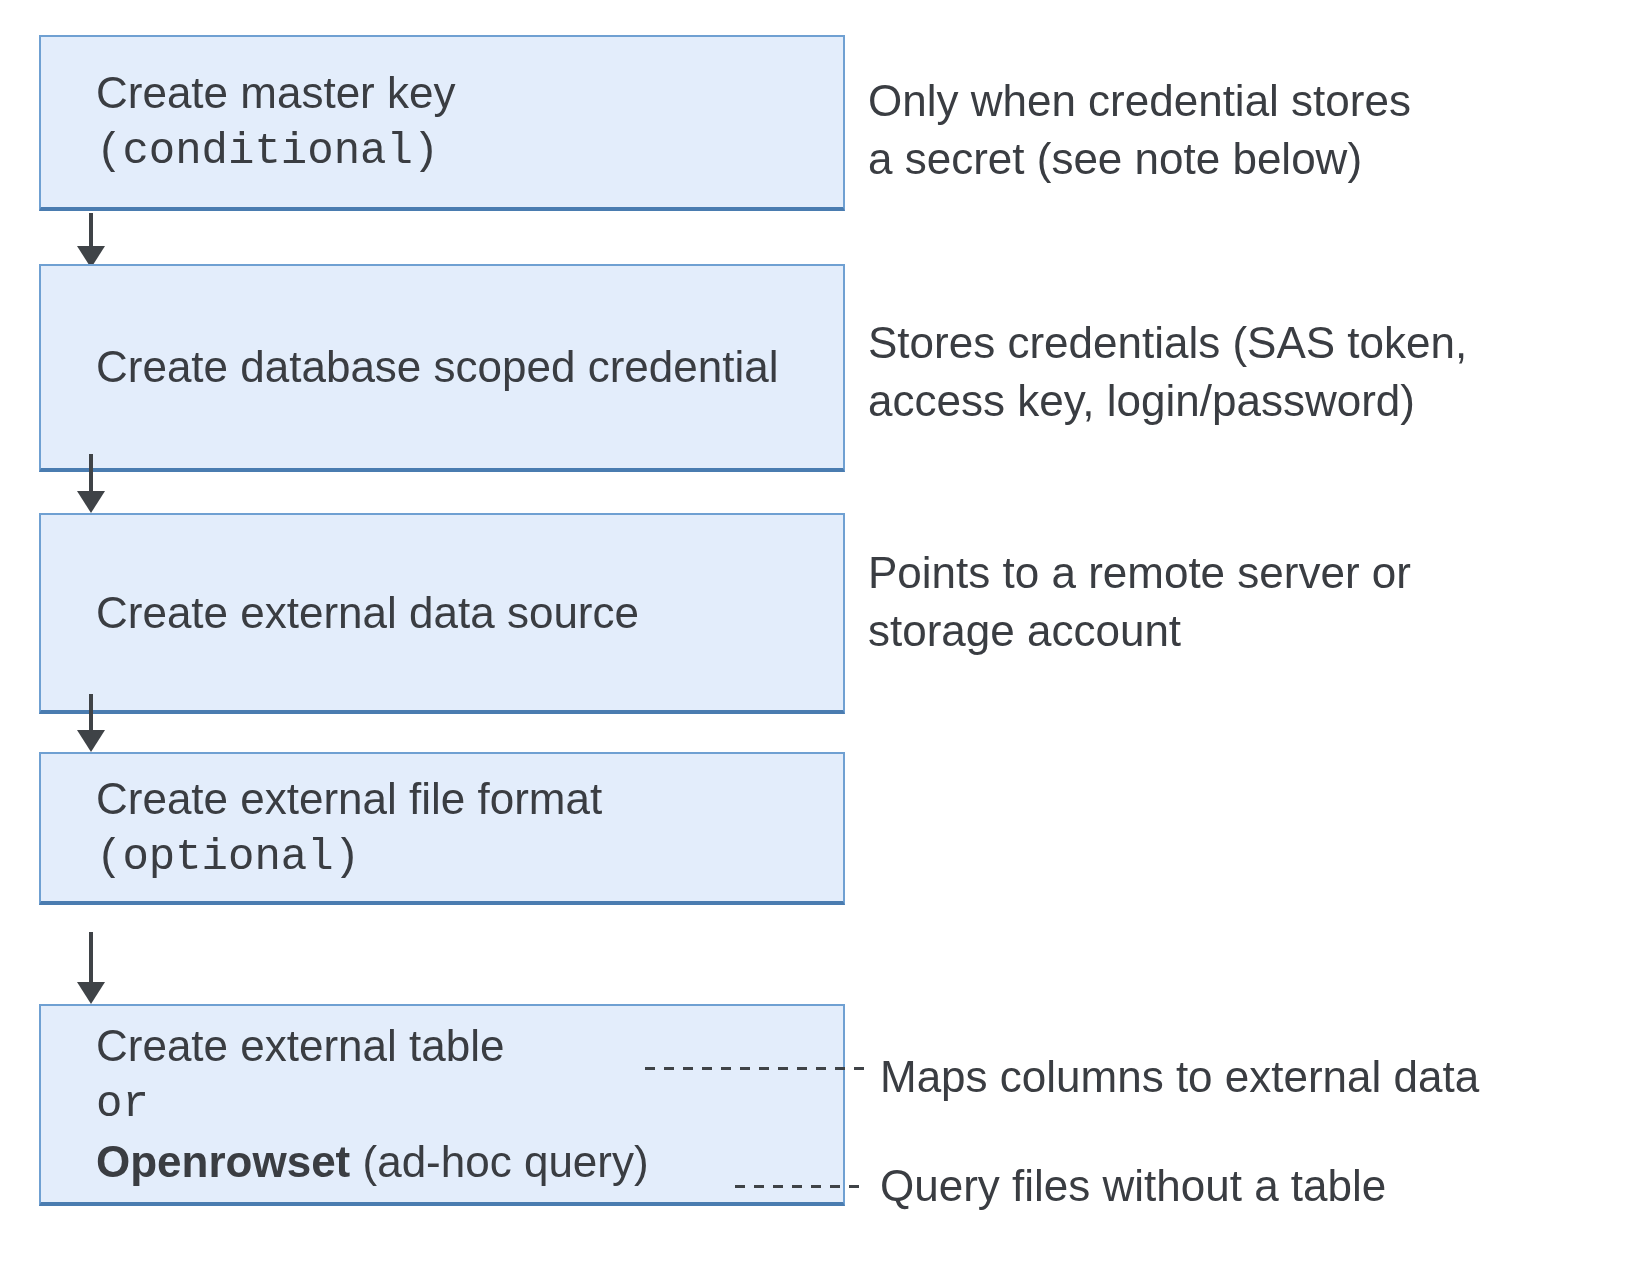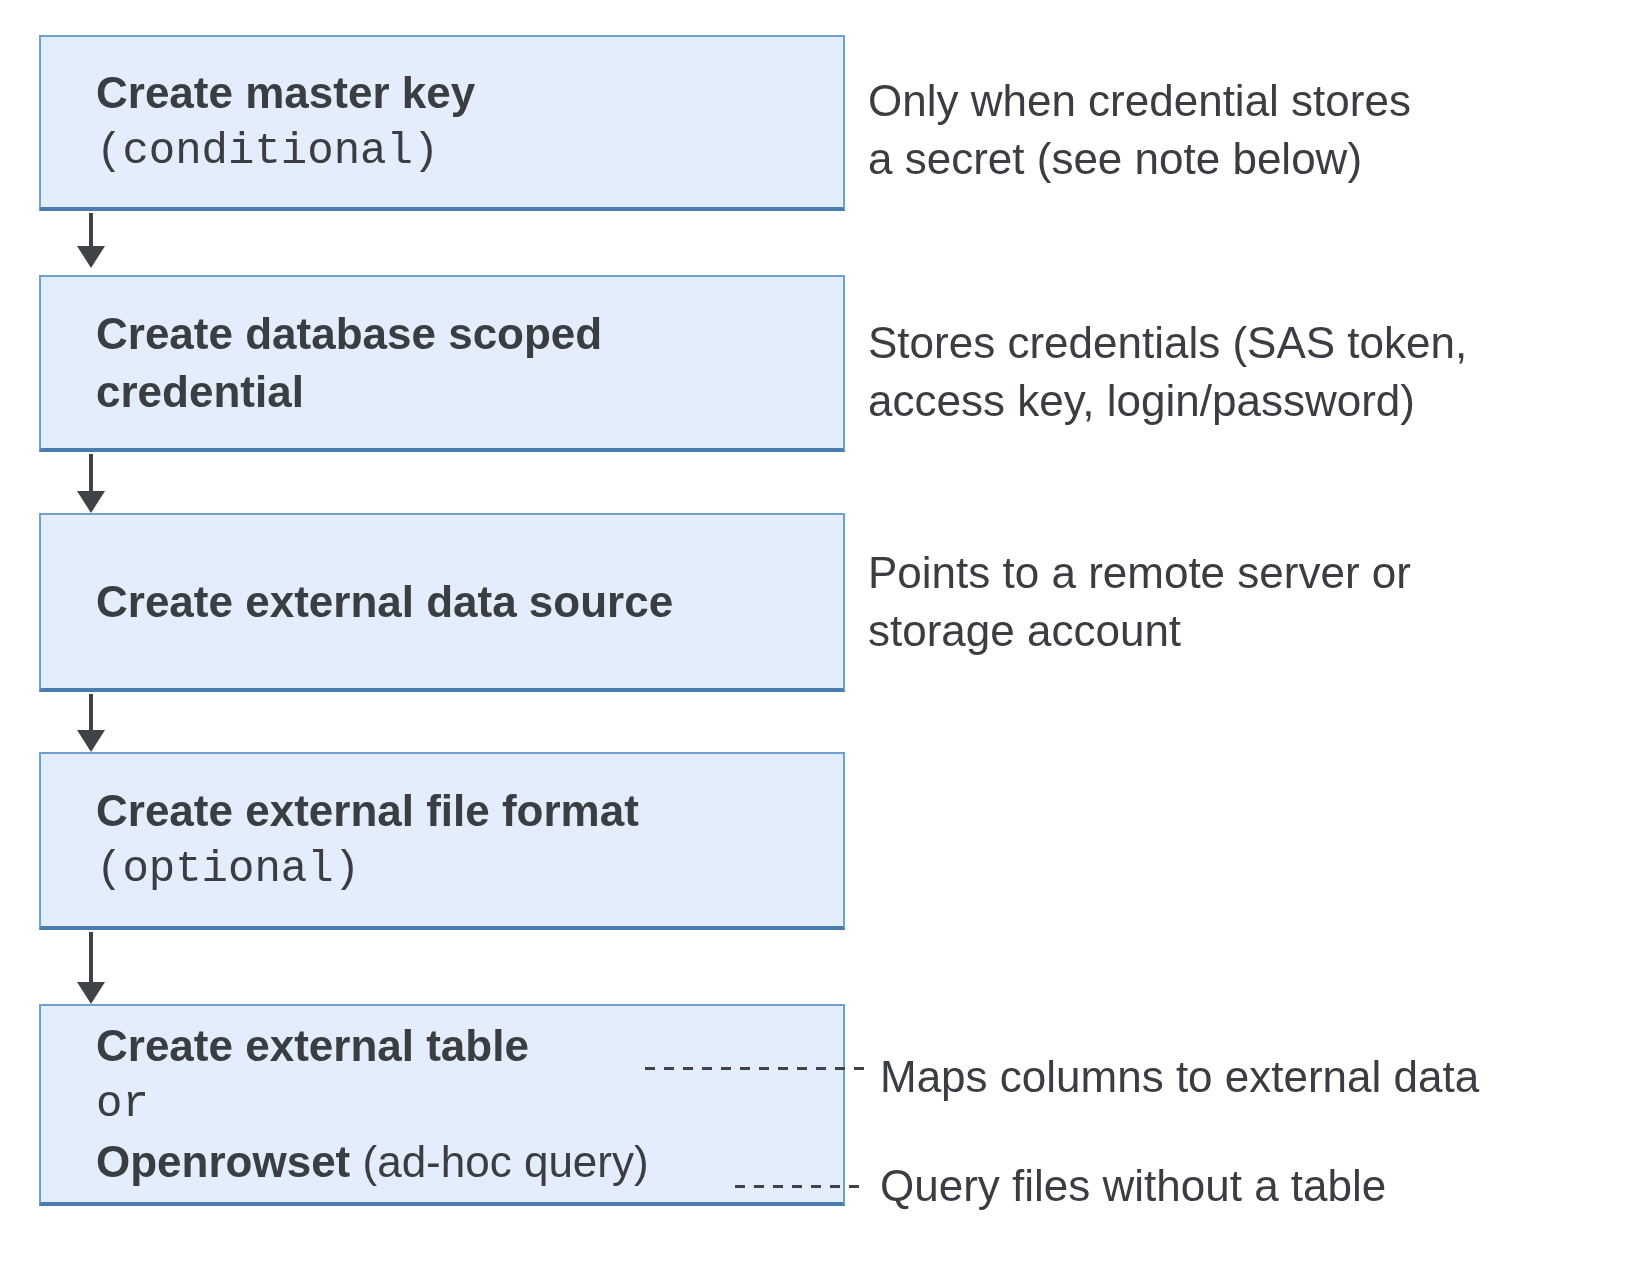--- a/index.html
+++ b/index.html
@@ -30,21 +30,21 @@
     border:2px solid var(--box-border);
     border-bottom:4px solid var(--box-border-bottom);
     display:flex;
     flex-direction:column;
     justify-content:center;
     padding-left:55px;
     font-size:44px;
     line-height:58px;
     color:var(--text-color);
   }
-  .box-title{font-weight:bold;}
+  .box-title{font-weight:normal;}
   .box-sub{font-weight:normal;font-family:Liberation Mono, monospace;}
   .mixed-line .bold{font-weight:bold;text-align:right;}
 
   
   .arrow{position:absolute;left:77px;width:28px;}
   .arrow-shaft{position:absolute;left:12px;top:0;bottom:16px;width:4px;background:var(--arrow-color);}
   .arrow-head{
     position:absolute;left:0;bottom:0;width:0;height:0;
     border-left:14px solid transparent;
     border-right:14px solid transparent;
@@ -82,47 +82,47 @@
   <div class="note" style="top:64px">
     <div>Only when credential stores</div>
     <div>a secret (see note below)</div>
   </div>
 
   <div class="arrow" style="top:213px;height:55px">
     <div class="arrow-shaft"></div>
     <div class="arrow-head"></div>
   </div>
 
-  <div class="flow-box" style="top:275px;height:177px">
+  <div class="flow-box" style="top:264px;height:208px">
     <div class="box-title" style="max-width:700px">Create database scoped credential</div>
   </div>
   <div class="note" style="top:306px">
     <div>Stores credentials (SAS token,</div>
     <div>access key, login/password)</div>
   </div>
 
   <div class="arrow" style="top:454px;height:59px">
     <div class="arrow-shaft"></div>
     <div class="arrow-head"></div>
   </div>
 
-  <div class="flow-box" style="top:513px;height:179px">
+  <div class="flow-box" style="top:513px;height:201px">
     <div class="box-title">Create external data source</div>
   </div>
   <div class="note" style="top:536px">
     <div>Points to a remote server or</div>
     <div>storage account</div>
   </div>
 
   <div class="arrow" style="top:694px;height:58px">
     <div class="arrow-shaft"></div>
     <div class="arrow-head"></div>
   </div>
 
-  <div class="flow-box" style="top:752px;height:178px">
+  <div class="flow-box" style="top:752px;height:153px">
     <div class="box-title">Create external file format</div>
     <div class="box-sub">(optional)</div>
   </div>
 
   <div class="arrow" style="top:932px;height:72px">
     <div class="arrow-shaft"></div>
     <div class="arrow-head"></div>
   </div>
 
   <div class="flow-box" style="top:1004px;height:202px">

